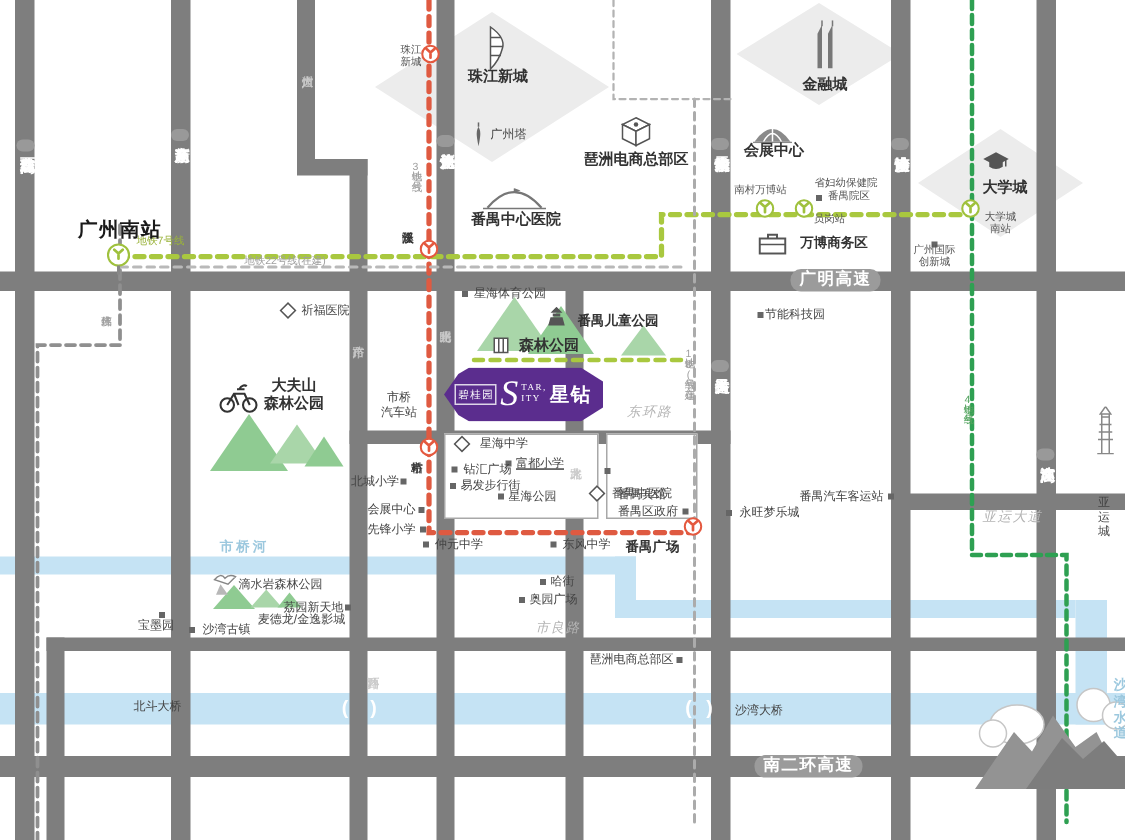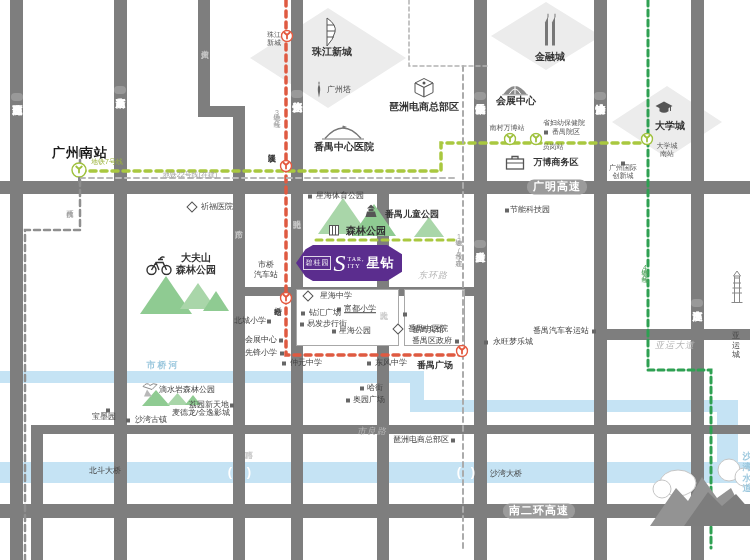--- a/index.html
+++ b/index.html
@@ -237,21 +237,21 @@
     <div class="lbl hwy-v v" style="left: 480px; top: 244px;">番禺大道</div>
     <div class="lbl hwy-v v" style="left: 697px; top: 303px;">广澳高速</div>
     <div class="lbl onroad-v v" style="left: 204px; top: 44px;">广州大道</div>
     <div class="lbl onroad-v v" style="left: 296px; top: 214px;">光明北路</div>
     <div class="lbl onroad-v v" style="left: 238px; top: 224px;">市广路</div>
     <div class="lbl onroad-v v" style="left: 248px; top: 445px;">西环路</div>
     <div class="lbl onroad-v v" style="left: 383px; top: 305px;">大北路</div>
     <div class="lbl hwy-h" style="left: 557px; top: 187px;">广明高速</div>
     <div class="lbl hwy-h" style="left: 539px; top: 511px;">南二环高速</div>
     <div class="lbl st-gray" style="left: 433px; top: 275px;">东环路</div>
-    <div class="lbl st-gray" style="left: 372px; top: 419px; margin-top: 12px;">市良路</div>
+    <div class="lbl st-gray" style="left: 372px; top: 419px;">市良路</div>
     <div class="lbl st-gray" style="left: 675px; top: 345px;">亚运大道</div>
     <div class="lbl river-t" style="left: 163px; top: 365px;">市桥河</div>
     <div class="lbl river-t" style="left: 748px; top: 473px;">沙湾水道</div>
     <div class="lbl m-green" style="left: 107px; top: 162px;">地铁7号线</div>
     <div class="lbl m-gray" style="left: 190px; top: 175px;">地铁22号线(在建)</div>
     <div class="lbl m-gray-v v" style="left: 277px; top: 112px;">地铁3号线</div>
     <div class="lbl m-green-v v" style="left: 645px; top: 267px;">地铁4号线</div>
     <div class="lbl m-gray-v v" style="left: 459px; top: 247px;">地铁18号线(在建)</div>
     <div class="lbl m-gray-v v" style="left: 70px; top: 205px;">广佛环线</div>
     <div class="lbl big-station" style="left: 80px; top: 153px;">广州南站</div>

